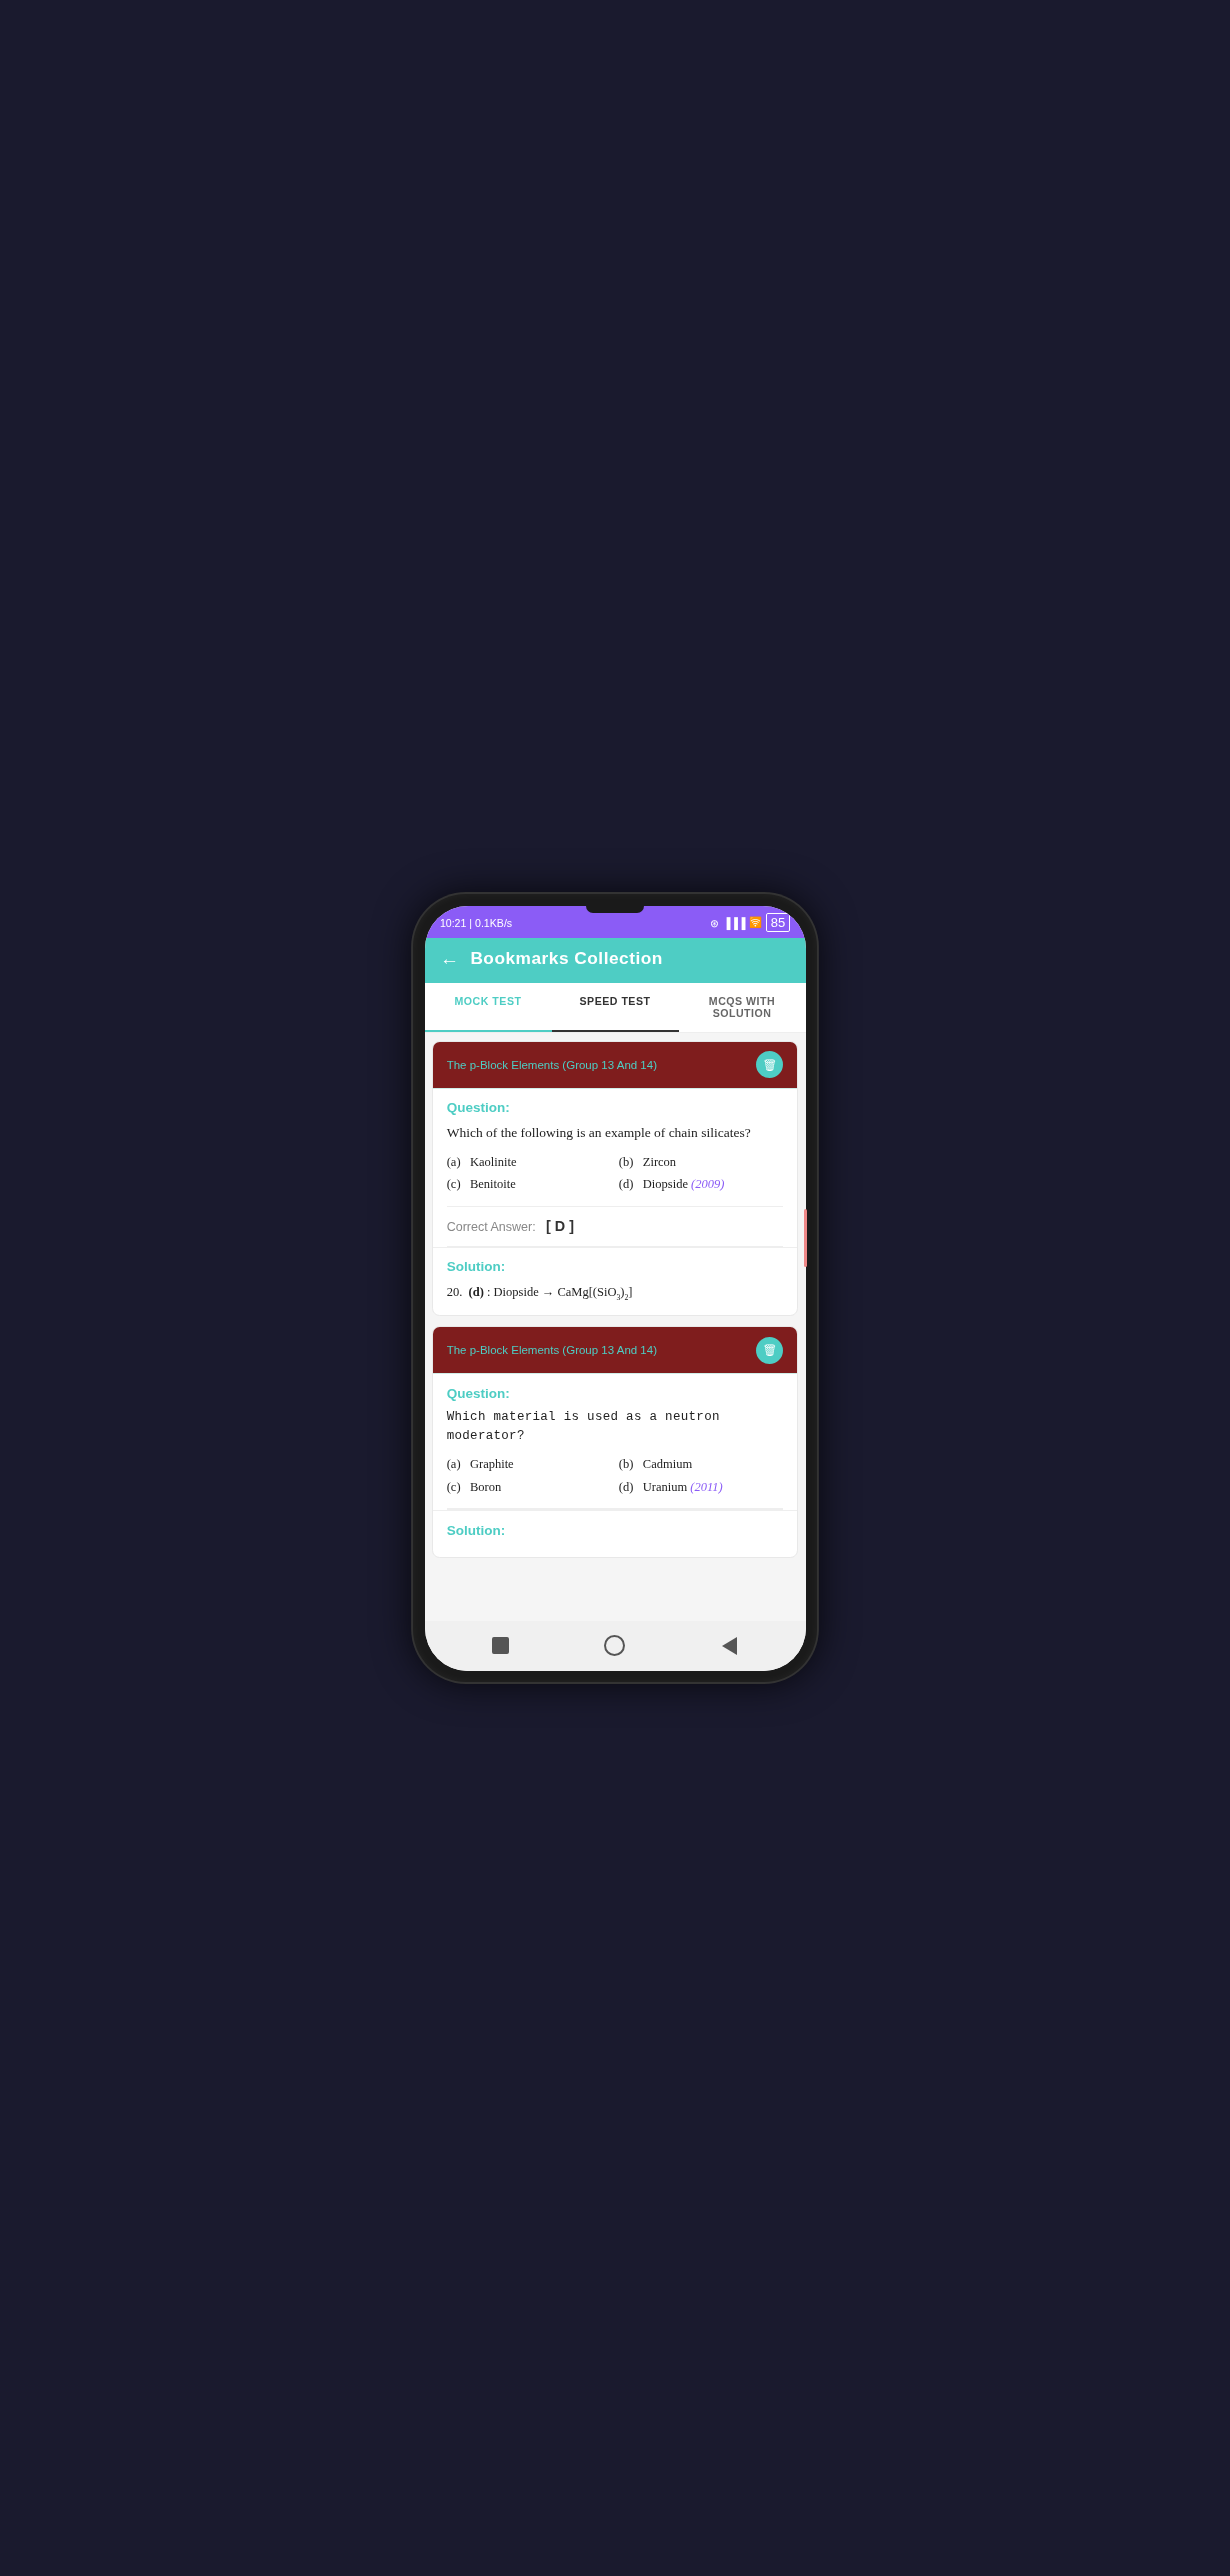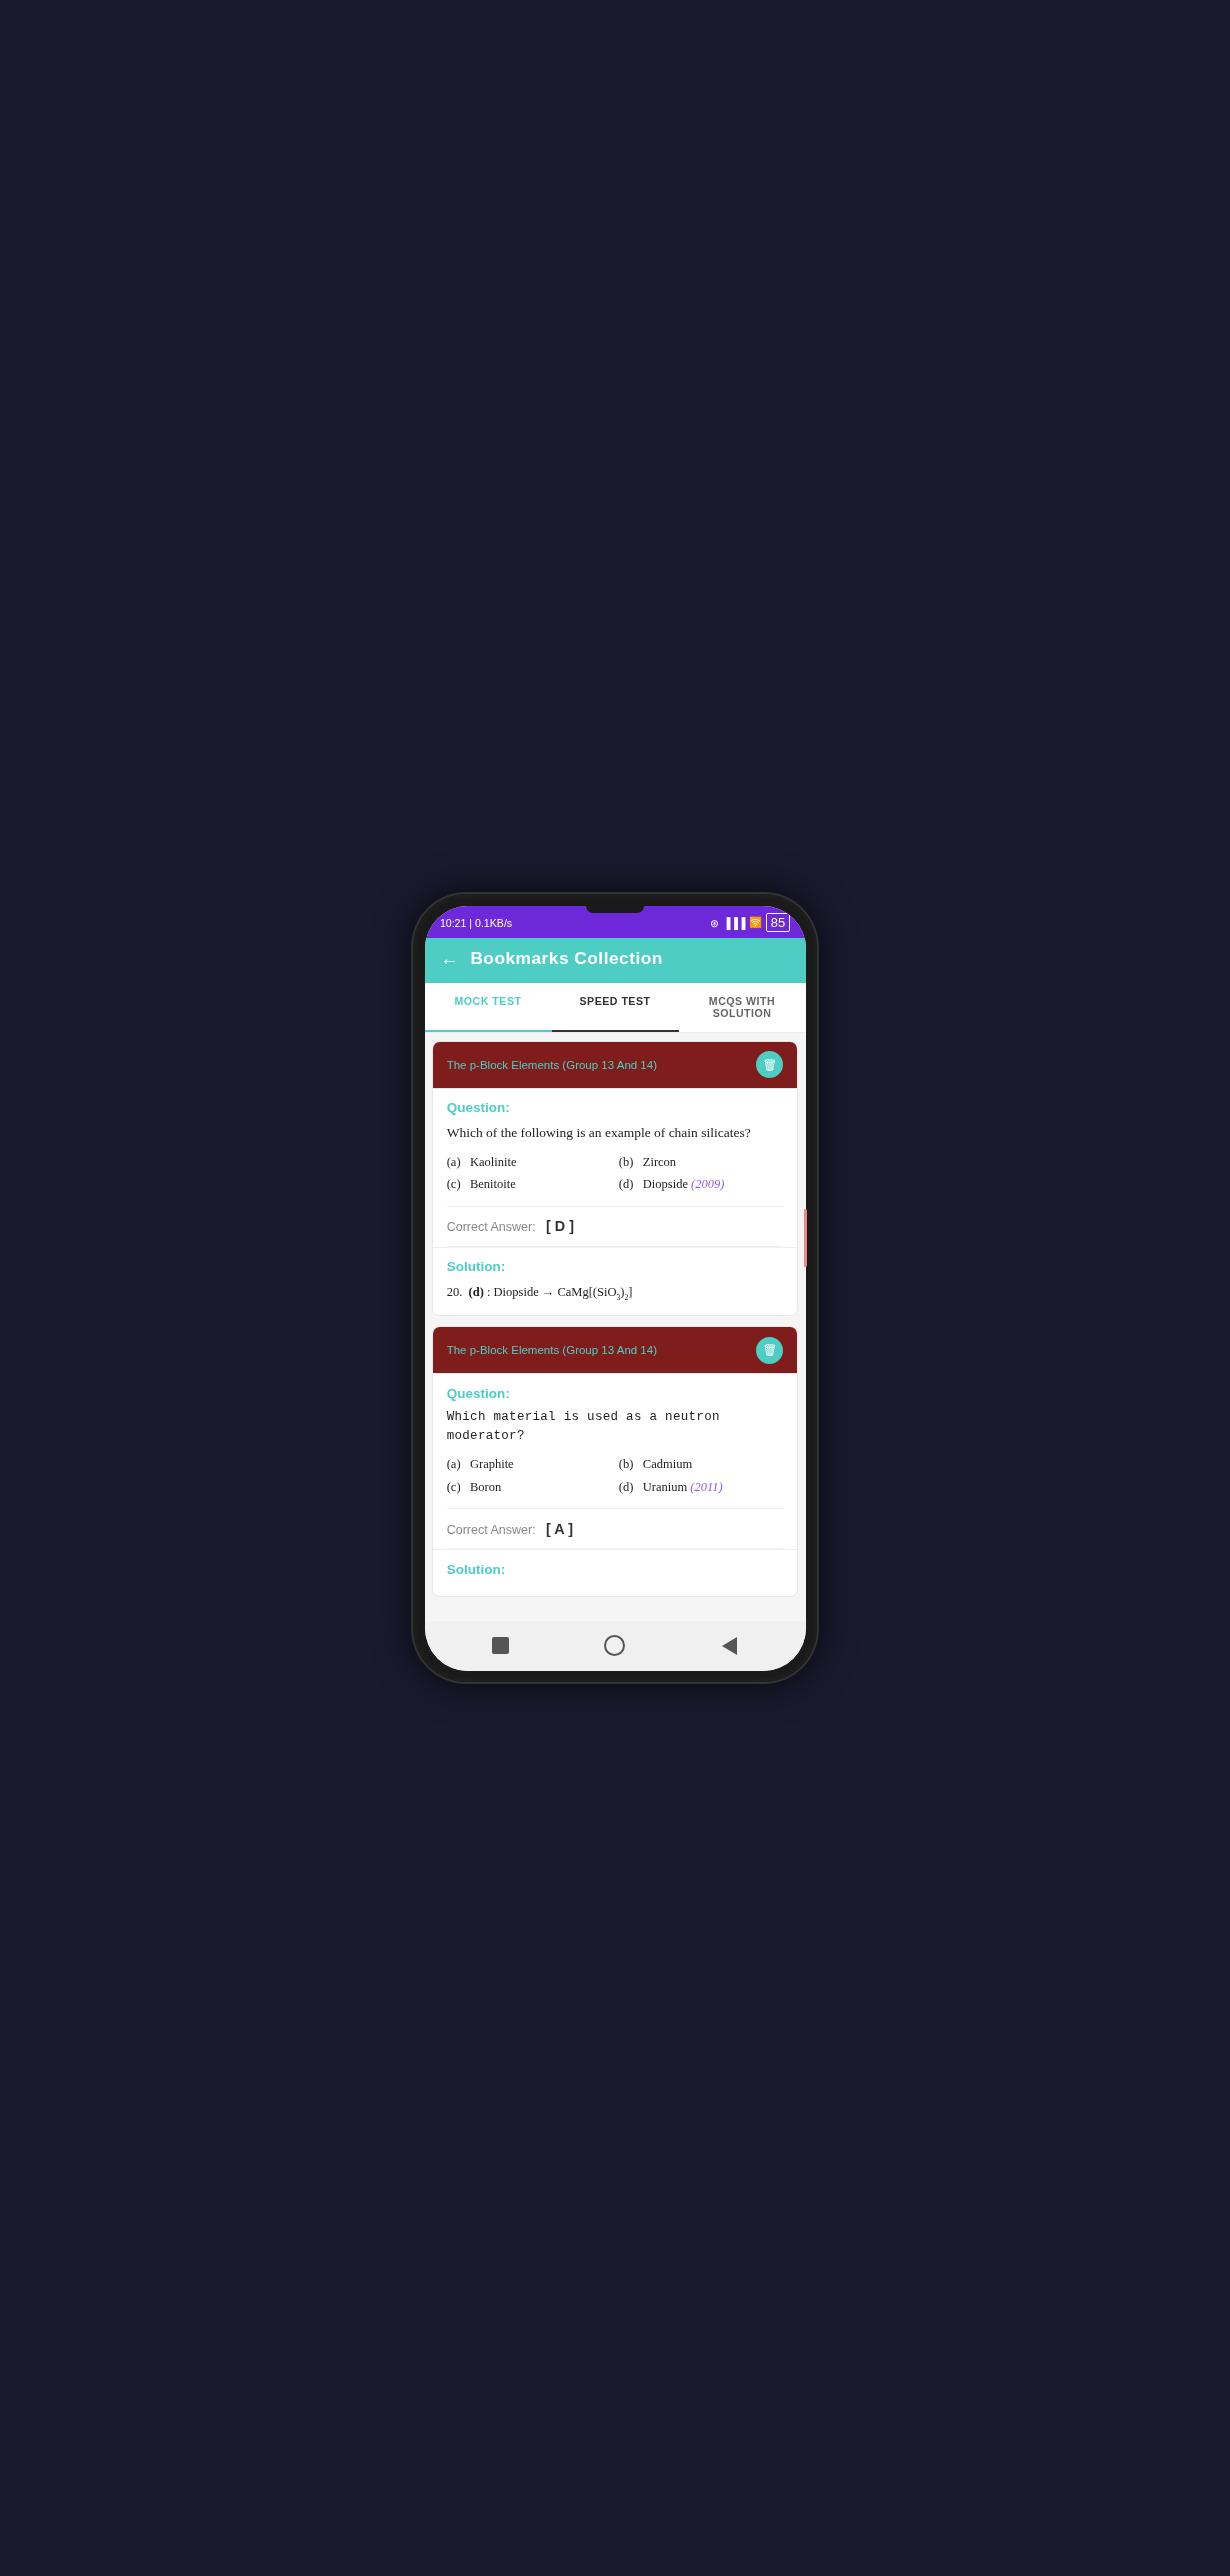--- a/index.html
+++ b/index.html
@@ -29,21 +29,21 @@
       background: #fff;
       border-radius: 43px;
       overflow: hidden;
       display: flex;
       flex-direction: column;
       position: relative;
     }
 
     
     .status-bar {
-      background: #6d28d9;
+      background: #8b5cf6;
       padding: 7.7px 15.4px 5.8px;
       display: flex;
       justify-content: space-between;
       align-items: center;
       flex-shrink: 0;
     }
 
     .status-left {
       font-size: 10.6px;
       color: white;
@@ -418,25 +418,20 @@
             <div class="option">
               <span>(d)</span>&nbsp;&nbsp;
               <span>Uranium</span>
               <span class="year-tag">(2011)</span>
             </div>
           </div>
         </div>
 
         <div class="divider"></div>
 
-        <div class="answer-row">
-          <span>Correct Answer:</span>
-          &nbsp;
-          <span class="answer-bracket">[ A ]</span>
-        </div>
 
         <div class="divider"></div>
 
         <div class="solution-section">
           <div class="solution-label">Solution:</div>
         </div>
       </div>
 
     </div>
 

